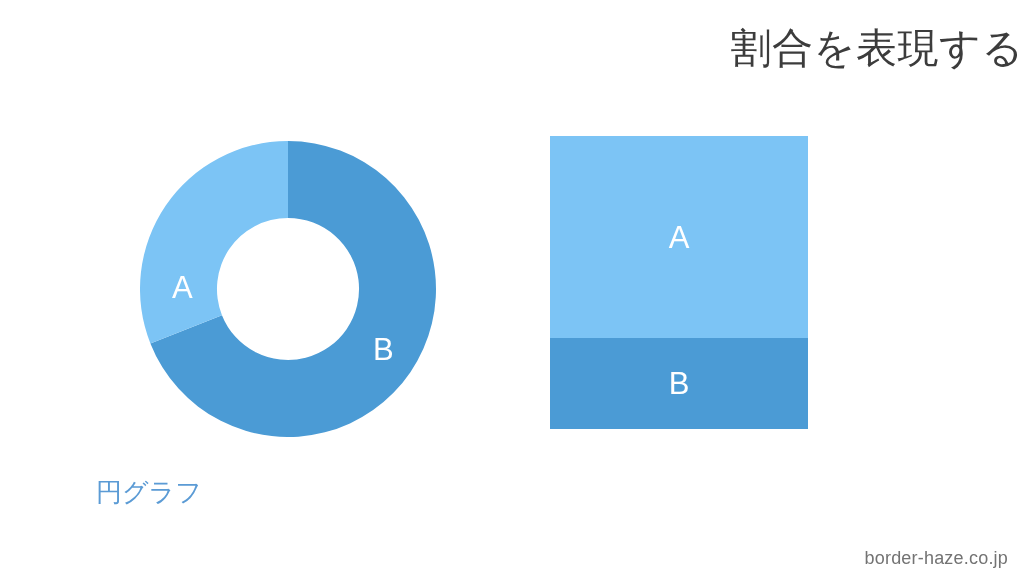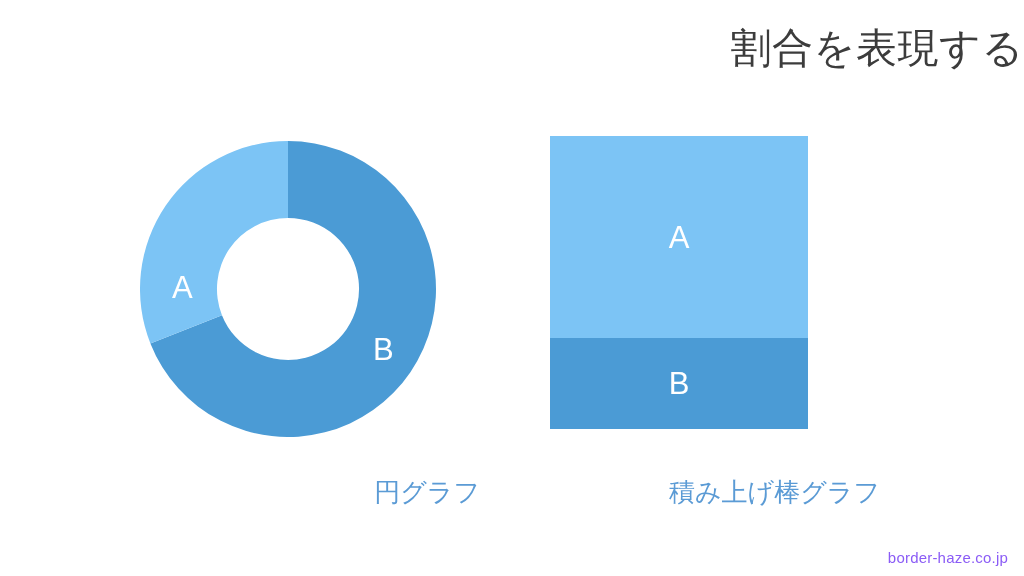--- a/index.html
+++ b/index.html
@@ -46,21 +46,21 @@
     left: 528px;
     top: 125px;
     width: 352px;
     height: 390px;
   }
 
   .caption {
     position: absolute;
     left: 0;
     width: 100%;
-    text-align: right;
+    text-align: left;
     font-size: 26px;
     line-height: 34px;
     color: #5b9bd5;
     font-weight: 400;
     white-space: nowrap;
   }
   .figure-donut .caption { top: 350px; }
   .figure-bar   .caption { top: 350px; }
 
   
@@ -116,23 +116,23 @@
     line-height: 31px;
     font-weight: 400;
     user-select: none;
   }
 
   
   .watermark {
     position: absolute;
     right: 16px;
     bottom: 8px;
-    font-size: 15px;
+    font-size: 18px;
     line-height: 20px;
-    color: #8b5cf6;
+    color: #737373;
     letter-spacing: 0.2px;
     white-space: nowrap;
   }
 </style>
 </head>
 <body>
 
 <div class="slide-title">割合を表現する</div>
 
 <div class="figure figure-donut">
@@ -156,16 +156,15 @@
 
   <div class="bar-wrap">
     <div class="bar-seg" id="bar-seg-a" style="background:#7cc4f5; height:69%;">
       <span class="bar-seg-label">A</span>
     </div>
     <div class="bar-seg" id="bar-seg-b" style="background:#4b9bd5; height:31%;">
       <span class="bar-seg-label">B</span>
     </div>
   </div>
 
-  <div class="caption">積み上げ棒グラフ</div>
 </div>
 
 <div class="watermark">border-haze.co.jp</div>
 
 </body></html>

